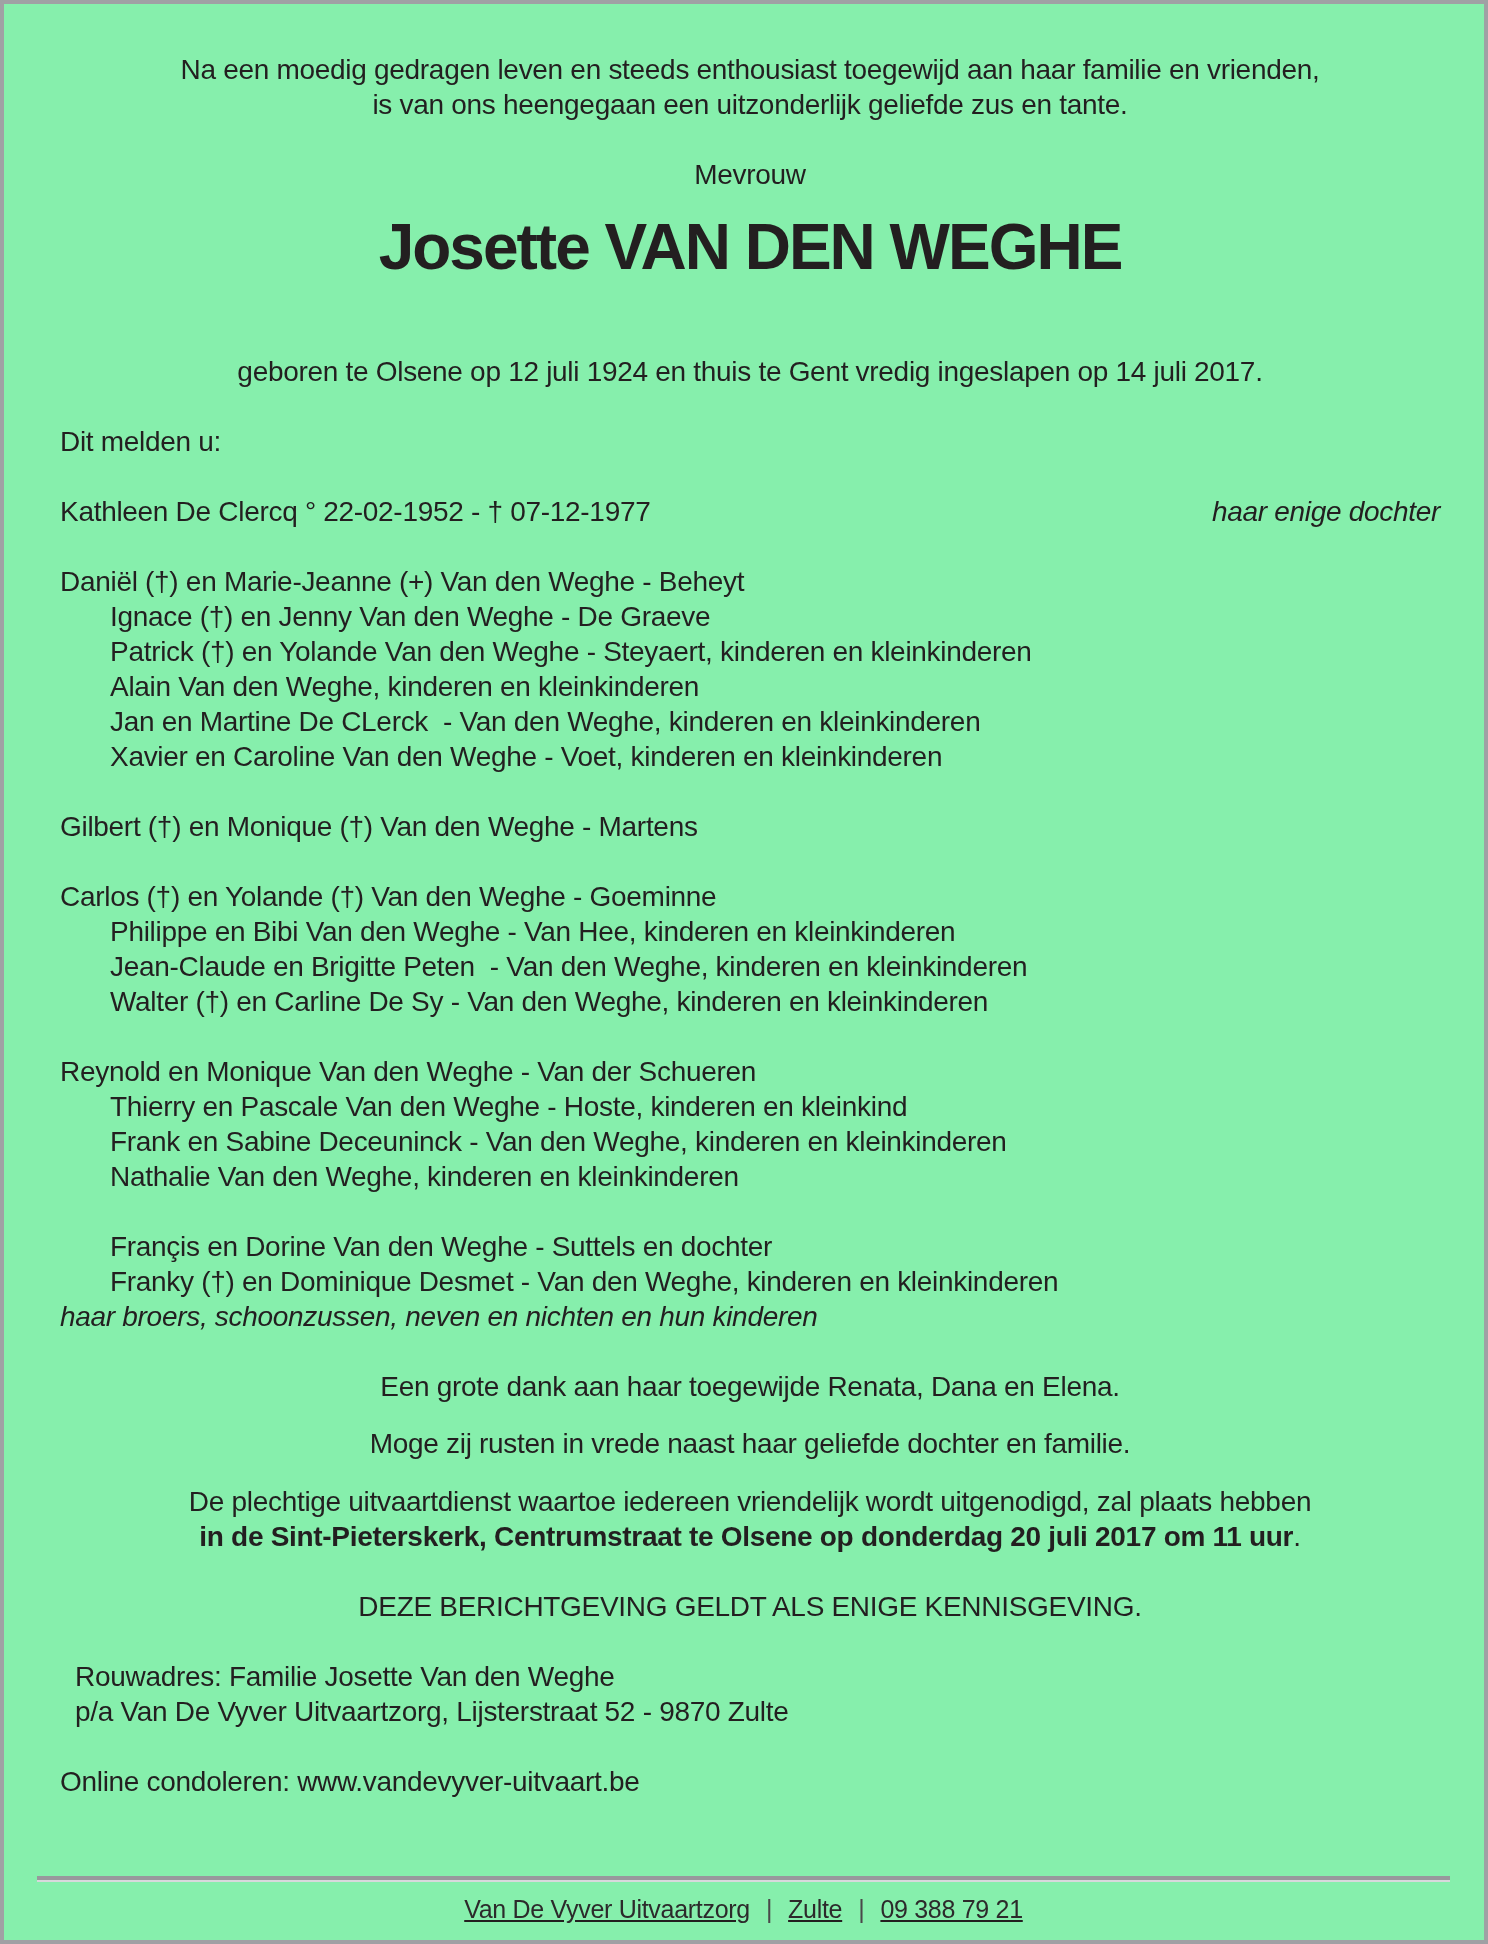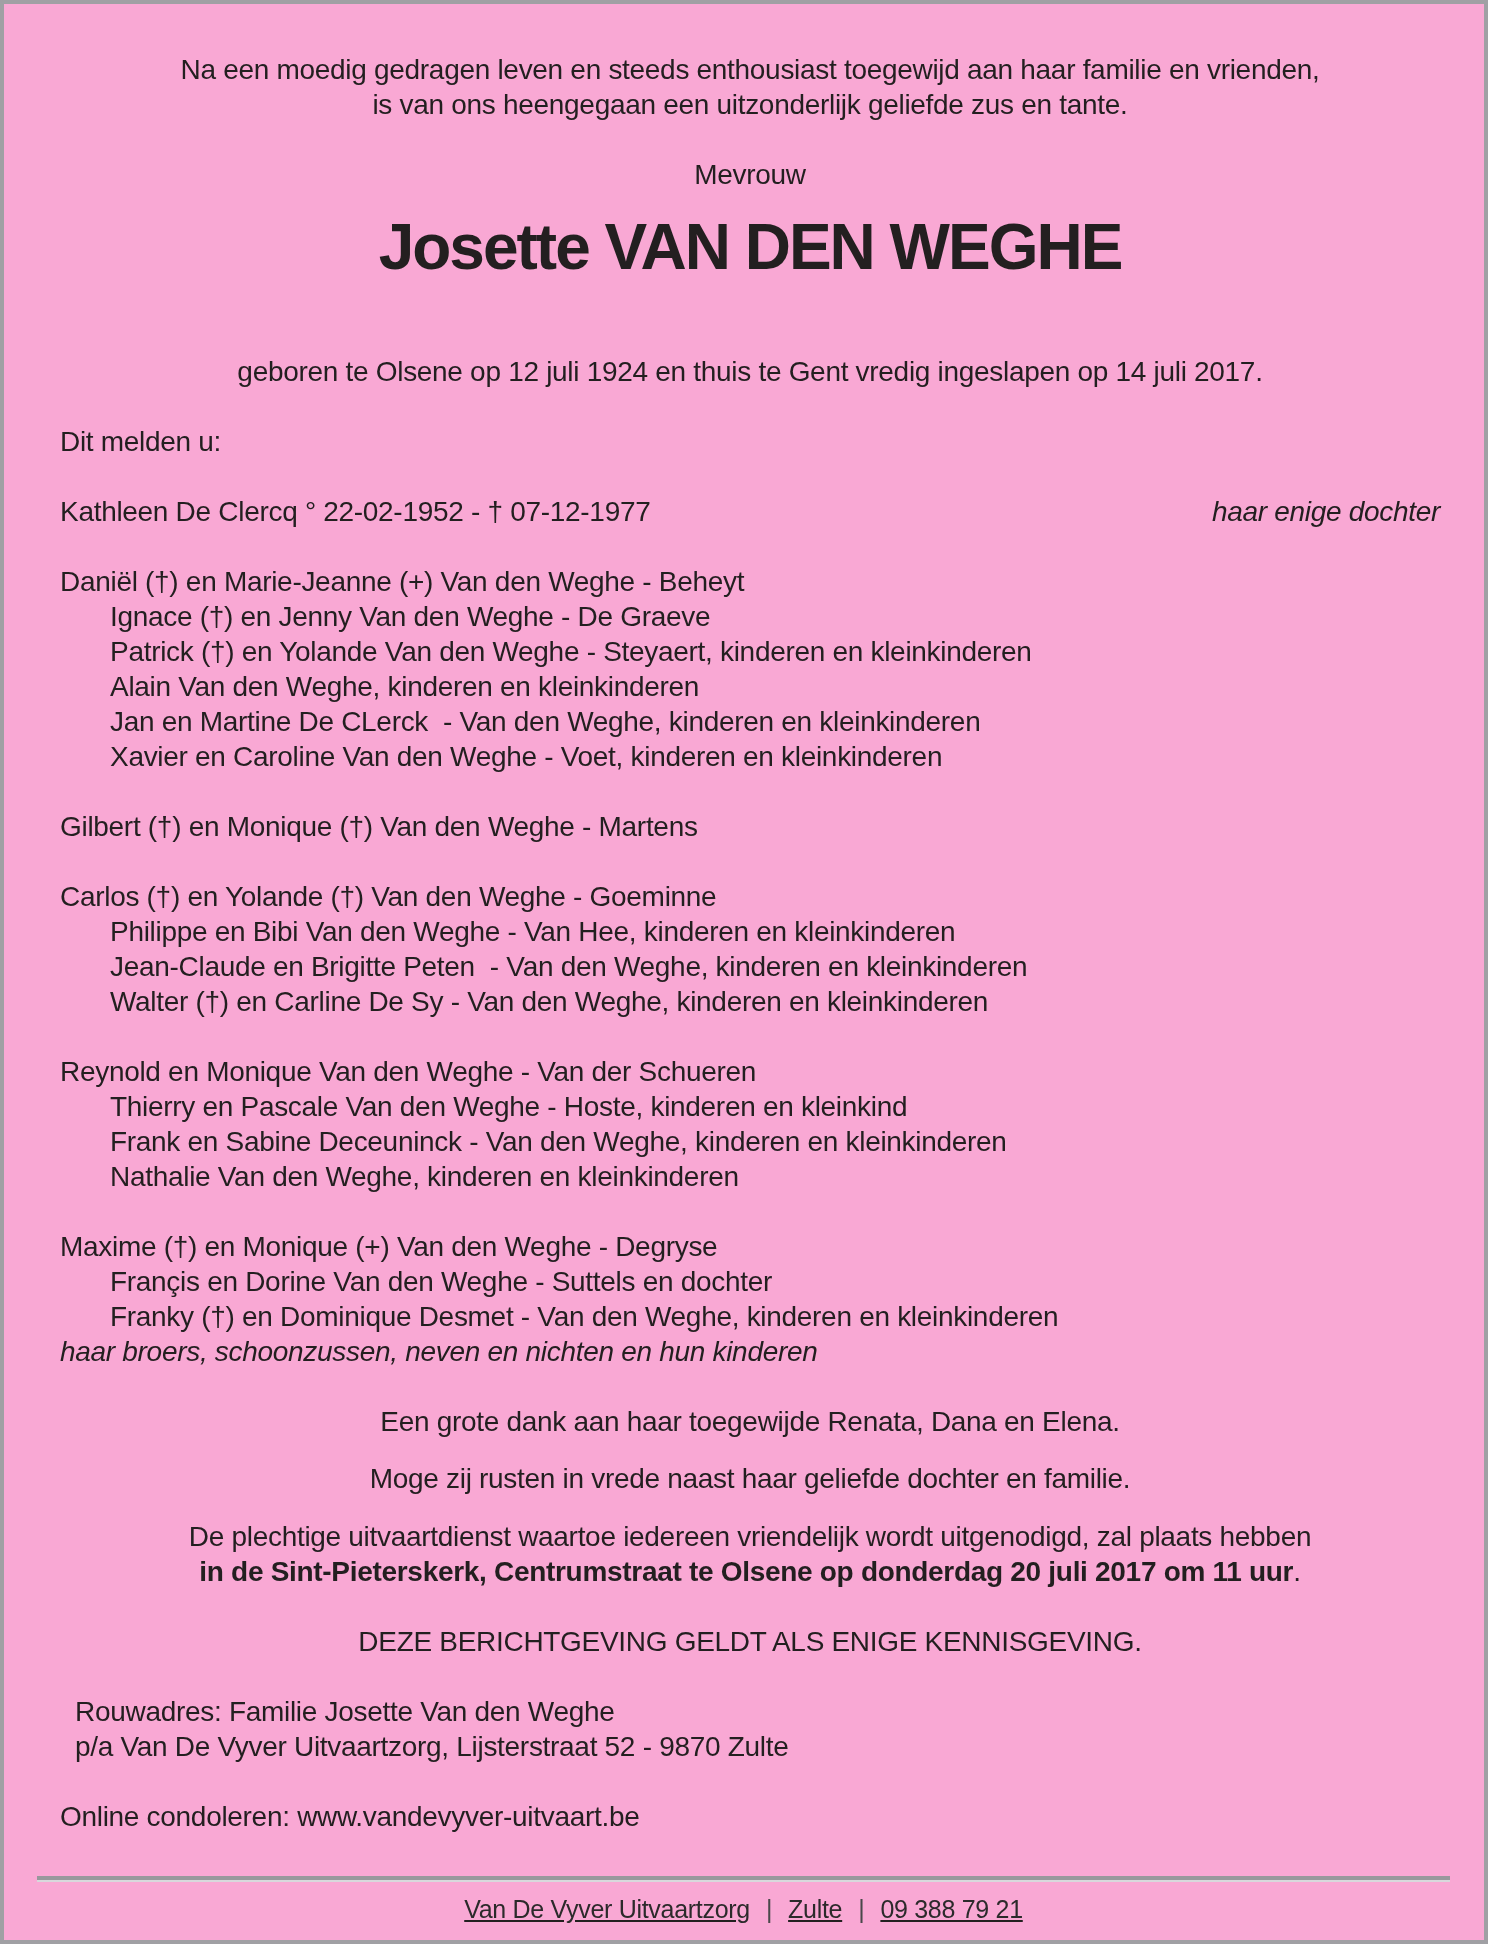--- a/index.html
+++ b/index.html
@@ -8,21 +8,21 @@
     --rule:#98989c;
     --rule-shadow:#d8d8dc;
   }
   html,body{margin:0;padding:0;background:#ffffff;}
   .page{
     position:relative;
     width:1488px;
     height:1944px;
     box-sizing:border-box;
     border:4px solid var(--page-border);
-    background:#f9a8d4;
+    background:#86efac;
     font-family:"Liberation Sans","DejaVu Sans",sans-serif;
     color:var(--ink);
     font-size:28px;
     line-height:35px;
     letter-spacing:-0.3px;
     overflow:hidden;
   }
   .content{
     padding:48px 44px 0 56px;
   }
@@ -129,21 +129,20 @@
           <div class="family-line indented">Jean-Claude en Brigitte Peten  - Van den Weghe, kinderen en kleinkinderen</div>
           <div class="family-line indented">Walter (†) en Carline De Sy - Van den Weghe, kinderen en kleinkinderen</div>
         </div>
         <div class="family-block">
           <div class="family-line">Reynold en Monique Van den Weghe - Van der Schueren</div>
           <div class="family-line indented">Thierry en Pascale Van den Weghe - Hoste, kinderen en kleinkind</div>
           <div class="family-line indented">Frank en Sabine Deceuninck - Van den Weghe, kinderen en kleinkinderen</div>
           <div class="family-line indented">Nathalie Van den Weghe, kinderen en kleinkinderen</div>
         </div>
         <div class="family-block">
-          <div class="family-line">Maxime (†) en Monique (+) Van den Weghe - Degryse</div>
           <div class="family-line indented">Françis en Dorine Van den Weghe - Suttels en dochter</div>
           <div class="family-line indented">Franky (†) en Dominique Desmet - Van den Weghe, kinderen en kleinkinderen</div>
         </div>
       </div>
 
     <div class="family-relation">haar broers, schoonzussen, neven en nichten en hun kinderen</div>
 
     <div class="thanks">Een grote dank aan haar toegewijde Renata, Dana en Elena.</div>
 
     <div class="rest-wish">Moge zij rusten in vrede naast haar geliefde dochter en familie.</div>

